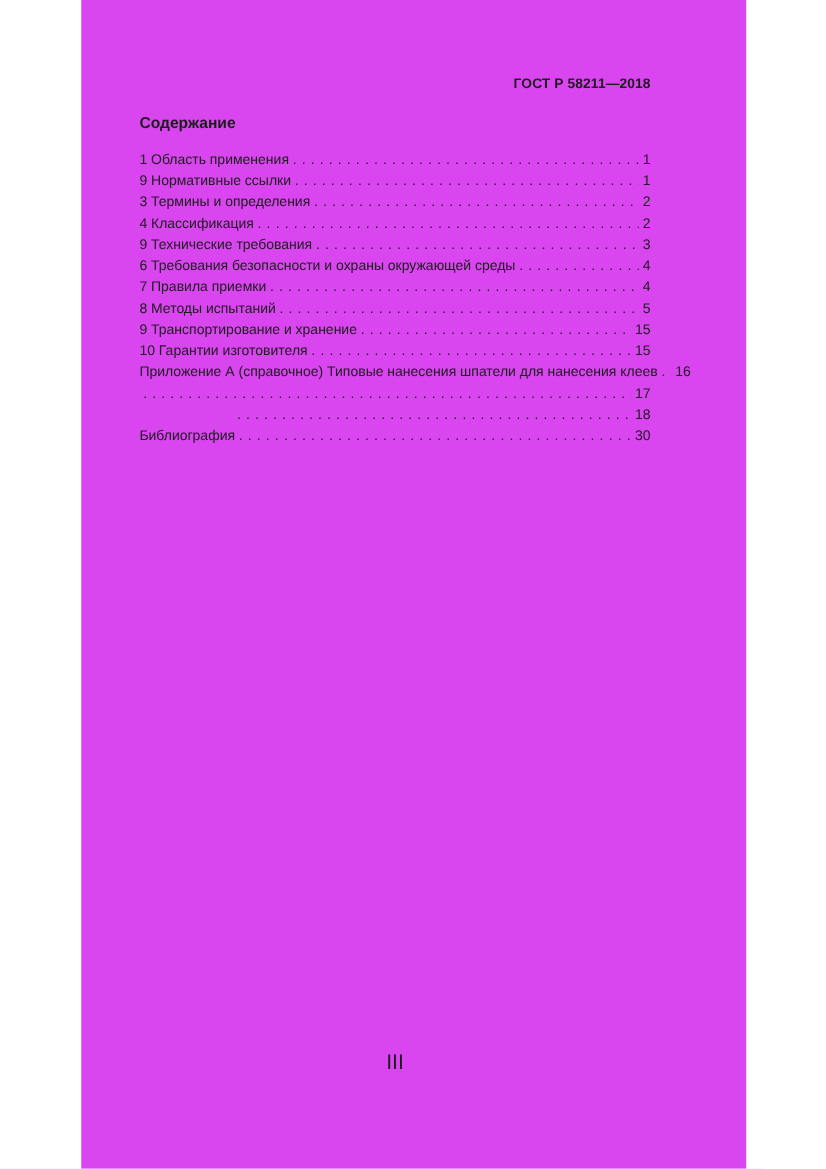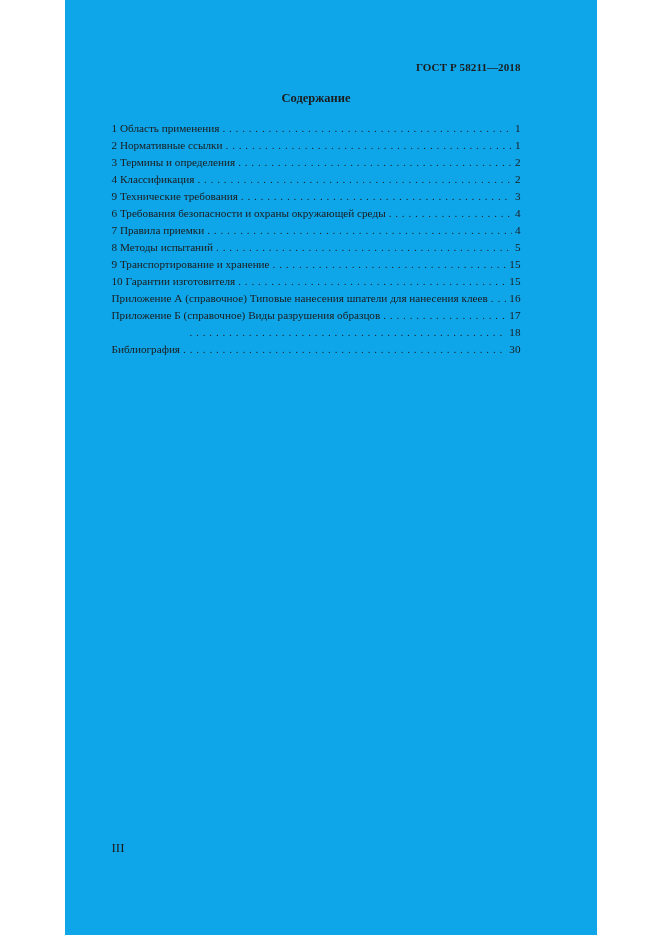--- a/index.html
+++ b/index.html
@@ -5,41 +5,40 @@
   html, body {
     margin: 0;
     padding: 0;
     background: #ffffff;
   }
   .page {
     position: relative;
     width: 532px;
     height: 935px;
     margin: 0 auto;
-    background: #0ea5e9;
-    font-family: Liberation Serif, serif;
+    background: #d946ef;
+    font-family: Liberation Sans, sans-serif;
     color: #1c1c1c;
     overflow: hidden;
   }
   .doc-header {
     position: absolute;
     top: 61px;
     left: 47px;
     right: 76px;
     text-align: right;
     font-size: 11px;
     font-weight: bold;
     letter-spacing: 0.1px;
   }
   .doc-title {
     position: absolute;
     top: 91px;
     left: 47px;
     right: 76px;
-    text-align: center;
     font-size: 12.5px;
     font-weight: bold;
   }
   .toc {
     position: absolute;
     top: 120px;
     left: 47px;
     right: 76px;
     font-size: 11.2px;
   }
@@ -73,43 +72,43 @@
     flex: 1 1 auto;
   }
   .toc-row.indented {
     padding-left: 75px;
   }
   .doc-footer {
     position: absolute;
     top: 840px;
     left: 47px;
     right: 76px;
-    text-align: left;
-    font-size: 13px;
+    text-align: center;
+    font-size: 17px;
   }
 </style>
 </head>
 <body>
 
 <div class="page">
 
   <div class="doc-header">ГОСТ Р 58211—2018</div>
 
   <div class="doc-title">Содержание</div>
 
   <div class="toc">
 
     <div class="toc-row">
       <span class="toc-label">1 Область применения</span>
       <span class="leader"></span>
       <span class="toc-page">1</span>
     </div>
 
     <div class="toc-row">
-      <span class="toc-label">2 Нормативные ссылки</span>
+      <span class="toc-label">9 Нормативные ссылки</span>
       <span class="leader"></span>
       <span class="toc-page">1</span>
     </div>
 
     <div class="toc-row">
       <span class="toc-label">3 Термины и определения</span>
       <span class="leader"></span>
       <span class="toc-page">2</span>
     </div>
 
@@ -155,21 +154,20 @@
       <span class="toc-page">15</span>
     </div>
 
     <div class="toc-row">
       <span class="toc-label">Приложение А (справочное) Типовые нанесения шпатели для нанесения клеев</span>
       <span class="leader"></span>
       <span class="toc-page">16</span>
     </div>
 
     <div class="toc-row">
-      <span class="toc-label">Приложение Б (справочное) Виды разрушения образцов</span>
       <span class="leader"></span>
       <span class="toc-page">17</span>
     </div>
 
 
     <div class="toc-row indented">
       <span class="leader"></span>
       <span class="toc-page">18</span>
     </div>
 

